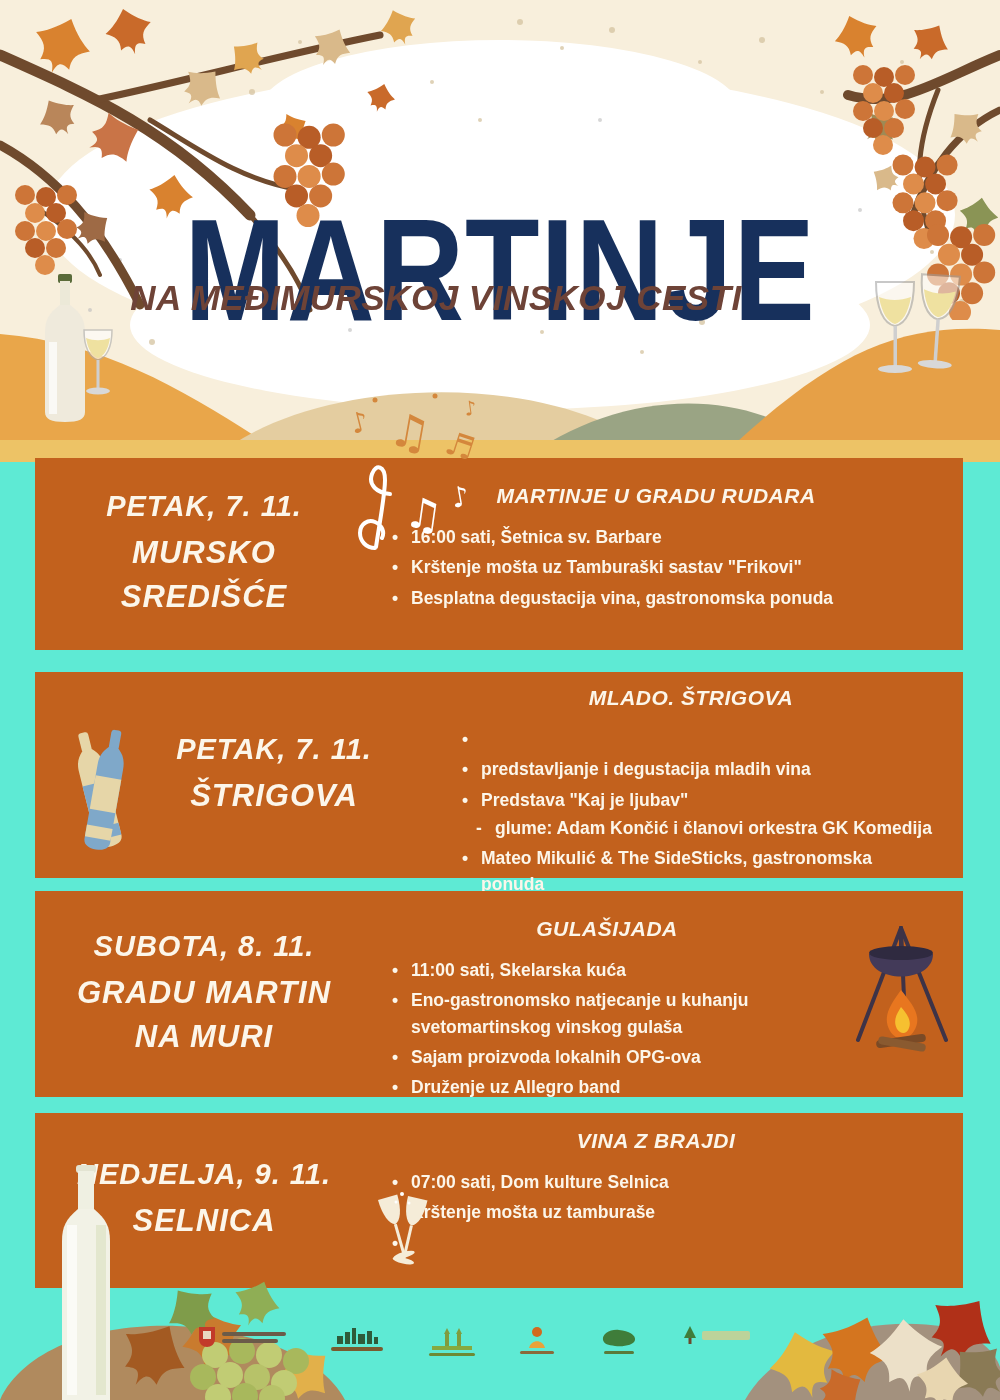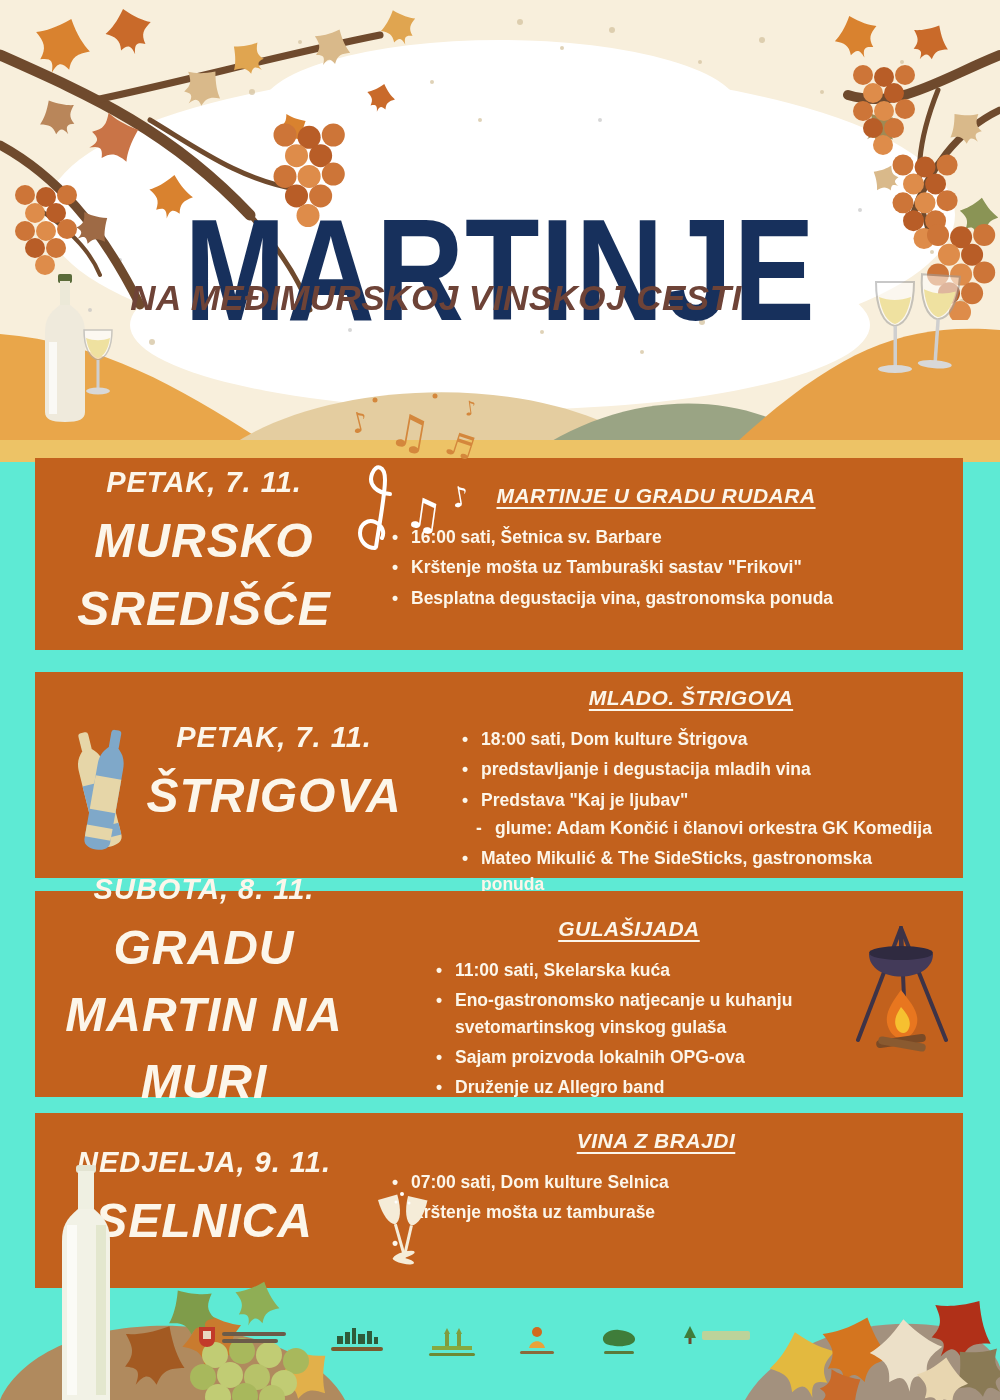--- a/index.html
+++ b/index.html
@@ -24,35 +24,35 @@
   }
 
   .card{
     position:absolute;left:35px;width:928px;background:#c2611d;color:#fcf6ea;display:flex;
   }
   .card-left{
     width:338px;display:flex;flex-direction:column;align-items:center;justify-content:center;
     text-align:center;font-style:italic;font-weight:700;
   }
   .day{font-size:29px;letter-spacing:1px;}
-  .place{font-size:48px;line-height:1.4;margin-top:8px;max-width:290px;letter-spacing:1px;}
+  .place{font-size:31px;line-height:1.4;margin-top:8px;max-width:290px;letter-spacing:1px;}
   .card-right{flex:1;display:flex;flex-direction:column;padding:14px 30px 8px 6px;}
   .heading{
     text-align:center;font-style:italic;font-weight:700;font-size:21px;letter-spacing:.5px;
-    text-decoration:underline;text-underline-offset:4px;margin:0 0 8px 0;
+    text-underline-offset:4px;margin:0 0 8px 0;
   }
   .items{list-style:none;margin:4px 0 0 0;padding:0 0 0 10px;font-weight:700;font-size:17.5px;line-height:1.5;}
   .items li{display:flex;gap:10px;margin:4px 0;}
   .items .mk{flex:0 0 12px;text-align:center;}
   .items li.sub{padding-left:14px;margin-top:-2px;}
   #card1{top:458px;height:192px;}
   #card1 .card-right{padding-top:26px;}
   #card2{top:672px;height:206px;}
   #card2 .card-left{padding-left:70px;}
-  #card3{top:891px;height:206px;gap:44px;}
+  #card3{top:891px;height:206px;}
   #card3 .card-right{padding-right:128px;margin-top:12px;}
   #card4{top:1113px;height:175px;}
   #card4 .card-right{padding-top:16px;}
 
   .abs{position:absolute;}
   .logos{
     position:absolute;left:198px;top:1326px;width:552px;height:48px;
     display:flex;justify-content:space-between;align-items:flex-start;
   }
   .logo{display:flex;flex-direction:column;align-items:center;gap:3px;}
@@ -246,21 +246,20 @@
   <div class="card" id="card2">
     <div class="card-left">
       <div class="day">PETAK, 7. 11.</div>
       <div class="place">ŠTRIGOVA</div>
     </div>
     <div class="card-right">
       <div class="heading">MLADO. ŠTRIGOVA</div>
       <ul class="items">
         <li>
             <span class="mk">•</span>
-            <span>18:00 sati, Dom kulture Štrigova</span>
           </li>
         <li>
             <span class="mk">•</span>
             <span>predstavljanje i degustacija mladih vina</span>
           </li>
         <li>
             <span class="mk">•</span>
             <span>Predstava "Kaj je ljubav"</span>
           </li>
         <li class="sub">

